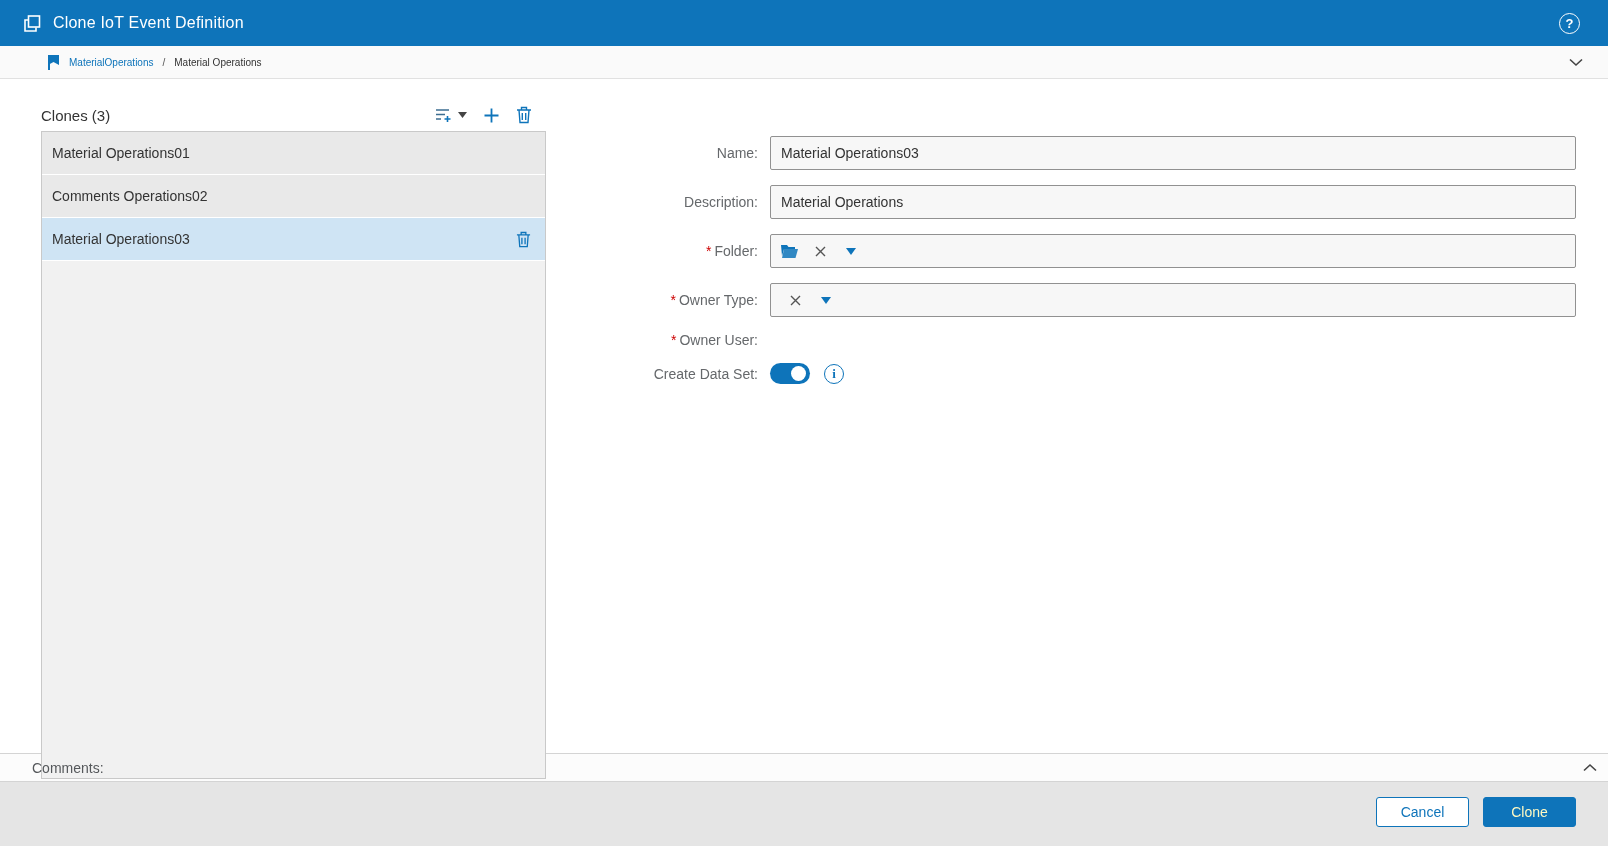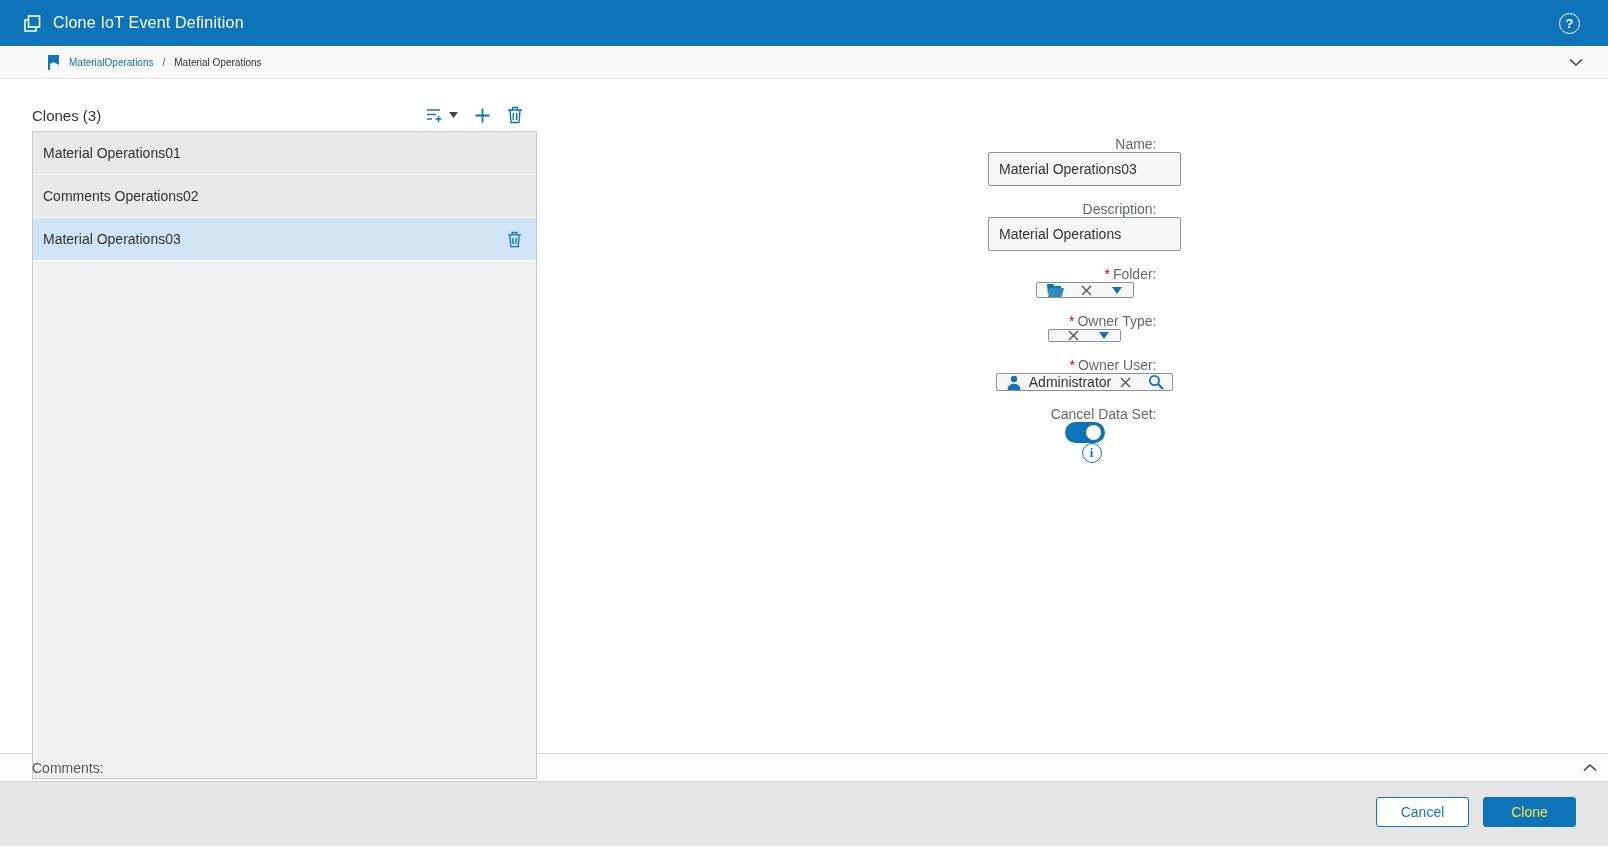--- a/index.html
+++ b/index.html
@@ -40,21 +40,21 @@
     padding: 0 24px 0 46px;
     font-size: 10px;
   }
   .breadcrumb .bc-flag { margin-right: 8px; }
   .bc-link { color: #0e74ba; cursor: pointer; }
   .bc-sep { margin: 0 9px; color: #555; }
   .bc-current { color: #333; }
   .breadcrumb .spacer { flex: 1; }
 
   
-  .content { display: flex; padding: 0 32px; height: 665px; }
+  .content { display: flex; padding: 0 32px; height: 665px; margin-left: 9px; }
 
   .left-col { width: 505px; flex-shrink: 0; }
   .panel-header {
     margin-top: 20px; height: 32px;
     display: flex; align-items: center;
   }
   .panel-title { font-size: 15px; color: #333; }
   .panel-tools { margin-left: auto; display: flex; align-items: center; gap: 16px; padding-right: 14px; }
   .tool-btn { display: flex; align-items: center; cursor: pointer; }
 
@@ -72,21 +72,21 @@
     align-items: center;
     padding: 0 14px 0 10px;
     cursor: pointer;
     color: #333;
   }
   .list-item.selected { background: #cfe4f4; }
   .list-item .row-trash { margin-left: auto; cursor: pointer; }
 
   
   .right-col { flex: 1; padding-top: 57px; padding-left: 56px; }
-  .form-row { display: flex; align-items: center; margin-bottom: 15px; flex-direction: column; }
+  .form-row { display: flex; align-items: center; margin-bottom: 15px; }
   .form-label {
     width: 168px; flex-shrink: 0;
     text-align: right; padding-right: 12px;
     color: #65686b; white-space: nowrap;
   }
   .req { color: #cc0000; margin-right: 3px; }
   .field {
     flex: 1; height: 34px;
     background: #f7f7f7;
     border: 1px solid #919191;
@@ -149,21 +149,21 @@
     gap: 14px;
     padding: 15px 32px 0 8px;
   }
   .btn {
     min-width: 93px; height: 30px;
     border-radius: 3px; font-size: 14px; font-family: inherit;
     display: flex; align-items: center; justify-content: center;
     cursor: pointer;
   }
   .btn-secondary { background: #fff; border: 1px solid #0e74ba; color: #0e74ba; }
-  .btn-primary { background: #0e74ba; border: 1px solid #0e74ba; color: #fde047; }
+  .btn-primary { background: #0e74ba; border: 1px solid #0e74ba; color: #fef9c3; }
 </style>
 </head>
 <body>
 
 <div class="titlebar">
   <span class="t-icon">
     <svg width="17" height="17" viewBox="0 0 17 17">
       <rect x="4.5" y="1" width="11" height="11" fill="none" stroke="#fff" stroke-width="1.6"></rect>
       <path d="M12 12.5v3.5H1V5h3.5" fill="none" stroke="#fff" stroke-width="1.6"></path>
     </svg>
@@ -288,44 +288,24 @@
         <span class="combo-btn">
           <svg width="10" height="7" viewBox="0 0 10 7">
               <path d="M0 0h10L5 7z" fill="#0e74ba"></path>
             </svg>
         </span>
       </div>
     </div>
 
     <div class="form-row">
       <span class="form-label"><span class="req">*</span><span>Owner User:</span></span>
-      <div class="field">
-        <span class="lead-icon">
-          <svg width="14" height="15" viewBox="0 0 14 15">
-            <circle cx="7" cy="4" r="3.2" fill="#0e74ba"></circle>
-            <path d="M0.5 15c0-4 3-6.2 6.5-6.2S13.5 11 13.5 15z" fill="#0e74ba"></path>
-          </svg>
-        </span>
-        <span class="combo-text">Administrator</span>
-        <span class="clear-x">
-          <svg width="11" height="11" viewBox="0 0 11 11">
-              <path d="M1 1l9 9M10 1l-9 9" stroke="#555" stroke-width="1.4"></path>
-            </svg>
-        </span>
-        <span class="combo-btn">
-          <svg width="16" height="16" viewBox="0 0 16 16">
-            <circle cx="6.5" cy="6.5" r="4.6" fill="none" stroke="#0e74ba" stroke-width="1.8"></circle>
-            <path d="M10 10l5 5" stroke="#0e74ba" stroke-width="2.2"></path>
-          </svg>
-        </span>
-      </div>
     </div>
 
     <div class="form-row toggle-row">
-      <span class="form-label">Cancel Data Set:</span>
+      <span class="form-label">Create Data Set:</span>
       <span class="toggle">
         <span class="knob"></span>
       </span>
       <span class="info-circle">i</span>
     </div>
 
   </div>
 </div>
 
 <div class="comments-bar">

